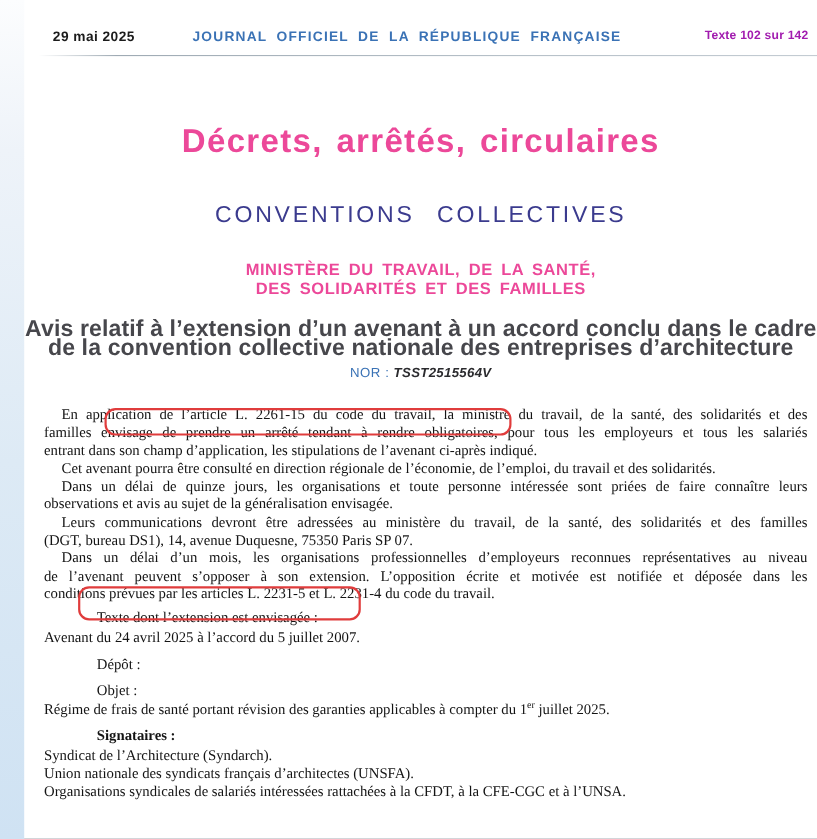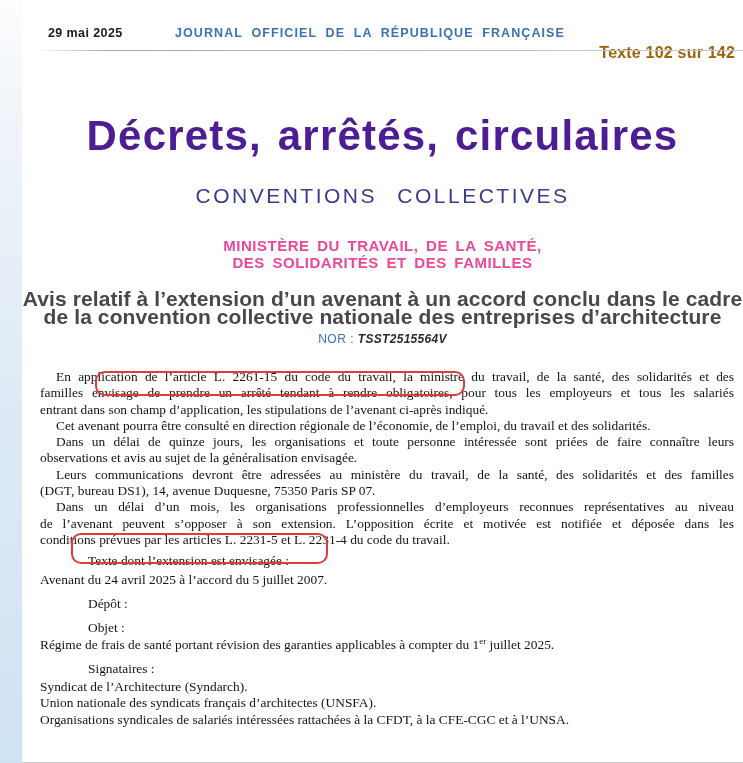--- a/index.html
+++ b/index.html
@@ -25,32 +25,32 @@
   .hdr-date {
     position:absolute; left:48px; top:26px;
     font-size:12.5px; font-weight:700; color:#1c1c1c; letter-spacing:0.4px;
   }
   .hdr-title {
     position:absolute; left:22px; right:25px; top:26px; text-align:center;
     font-size:12.5px; font-weight:700; color:#3a72b5;
     letter-spacing:1.1px; word-spacing:4px;
   }
   .hdr-ref {
-    position:absolute; right:8px; top:44px;
-    font-size:16px; font-weight:700; color:#a16207; letter-spacing:0.2px;
+    position:absolute; right:8px; top:26px;
+    font-size:11px; font-weight:700; color:#a21caf; letter-spacing:0.2px;
   }
   .hdr-rule {
     position:absolute; top:50px; left:35px; right:0; height:1px;
     background:linear-gradient(to right, rgba(154,166,176,0), rgba(154,166,176,0.95) 10%, #b6c0c8 60%, #c4ccd3);
   }
 
   
   .doc-title {
     position:absolute; top:112px; left:22px; right:0; text-align:center;
-    font-size:42px; font-weight:700; color:#4c1d95;
+    font-size:30px; font-weight:700; color:#ec4899;
     letter-spacing:1.2px; word-spacing:3px;
   }
   .conventions {
     position:absolute; top:184px; left:22px; right:0; text-align:center;
     font-size:21px; font-weight:400; color:#3b3b8e;
     letter-spacing:2.5px; word-spacing:12px;
   }
   .ministry {
     position:absolute; top:238px; left:22px; right:0; text-align:center;
     font-size:15px; font-weight:700; color:#ec4899;
@@ -69,21 +69,21 @@
   .body-text {
     position:absolute; top:369px; left:40px; width:694px;
     font-family:"Liberation Serif", serif;
     font-size:13.4px; line-height:16.3px; color:#141414;
   }
   .line { text-align:justify; }
   .jl   { text-align-last:justify; }
   .ind  { text-indent:16px; }
   .ind2 { text-indent:48px; }
   .mt1 { margin-top:1px; } .mt2 { margin-top:2px; } .mt5 { margin-top:5px; }
-  .mt7 { margin-top:7px; } .mt8 { margin-top:8px; }
+  .mt7 { margin-top:7px;font-weight:bold; } .mt8 { margin-top:8px; }
   sup { font-size:9px; line-height:0; }
 
   
   .hl-box {
     position:absolute; border:2px solid #e03c3c; border-radius:10px;
     background:transparent; pointer-events:none;
   }
   .hl1 { left:95px;  top:371px; width:366px; height:21px; }
   .hl2 { left:71px;  top:533px; width:253px; height:27px; }
 </style>

